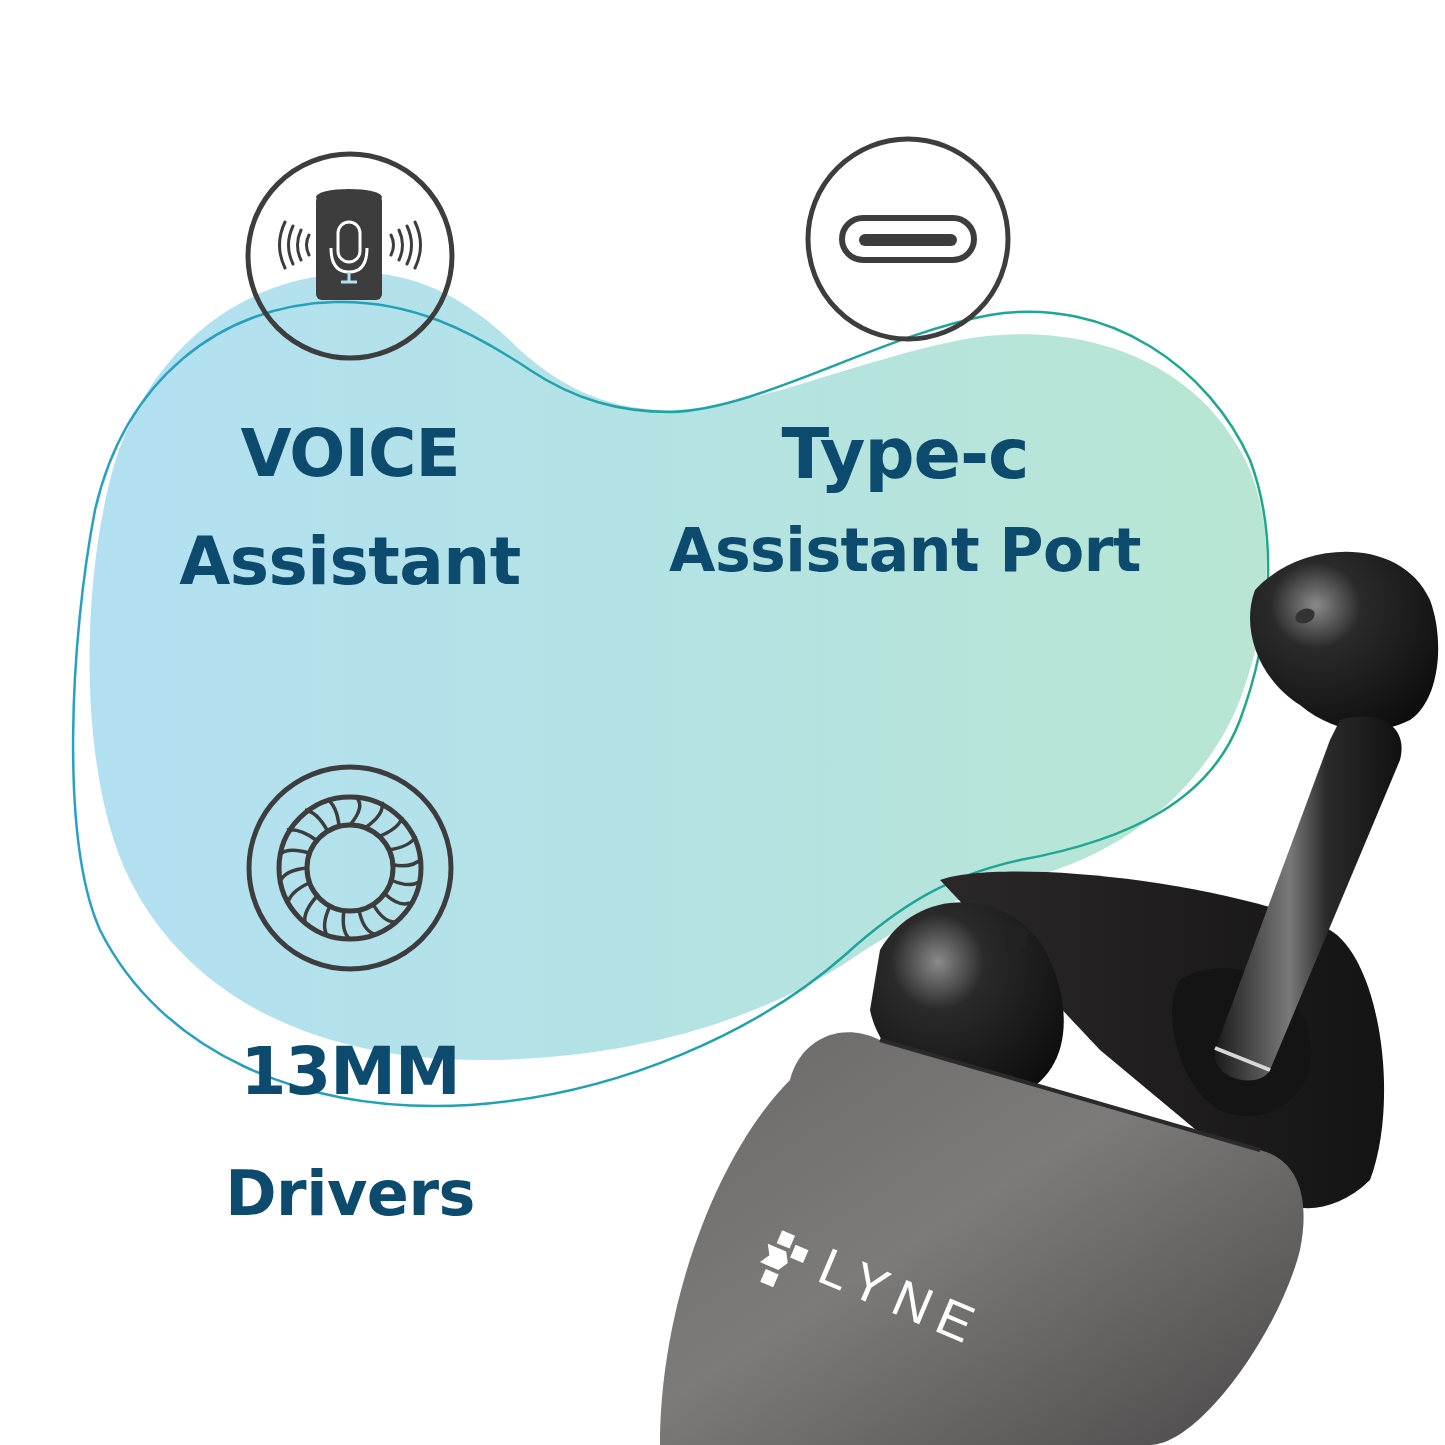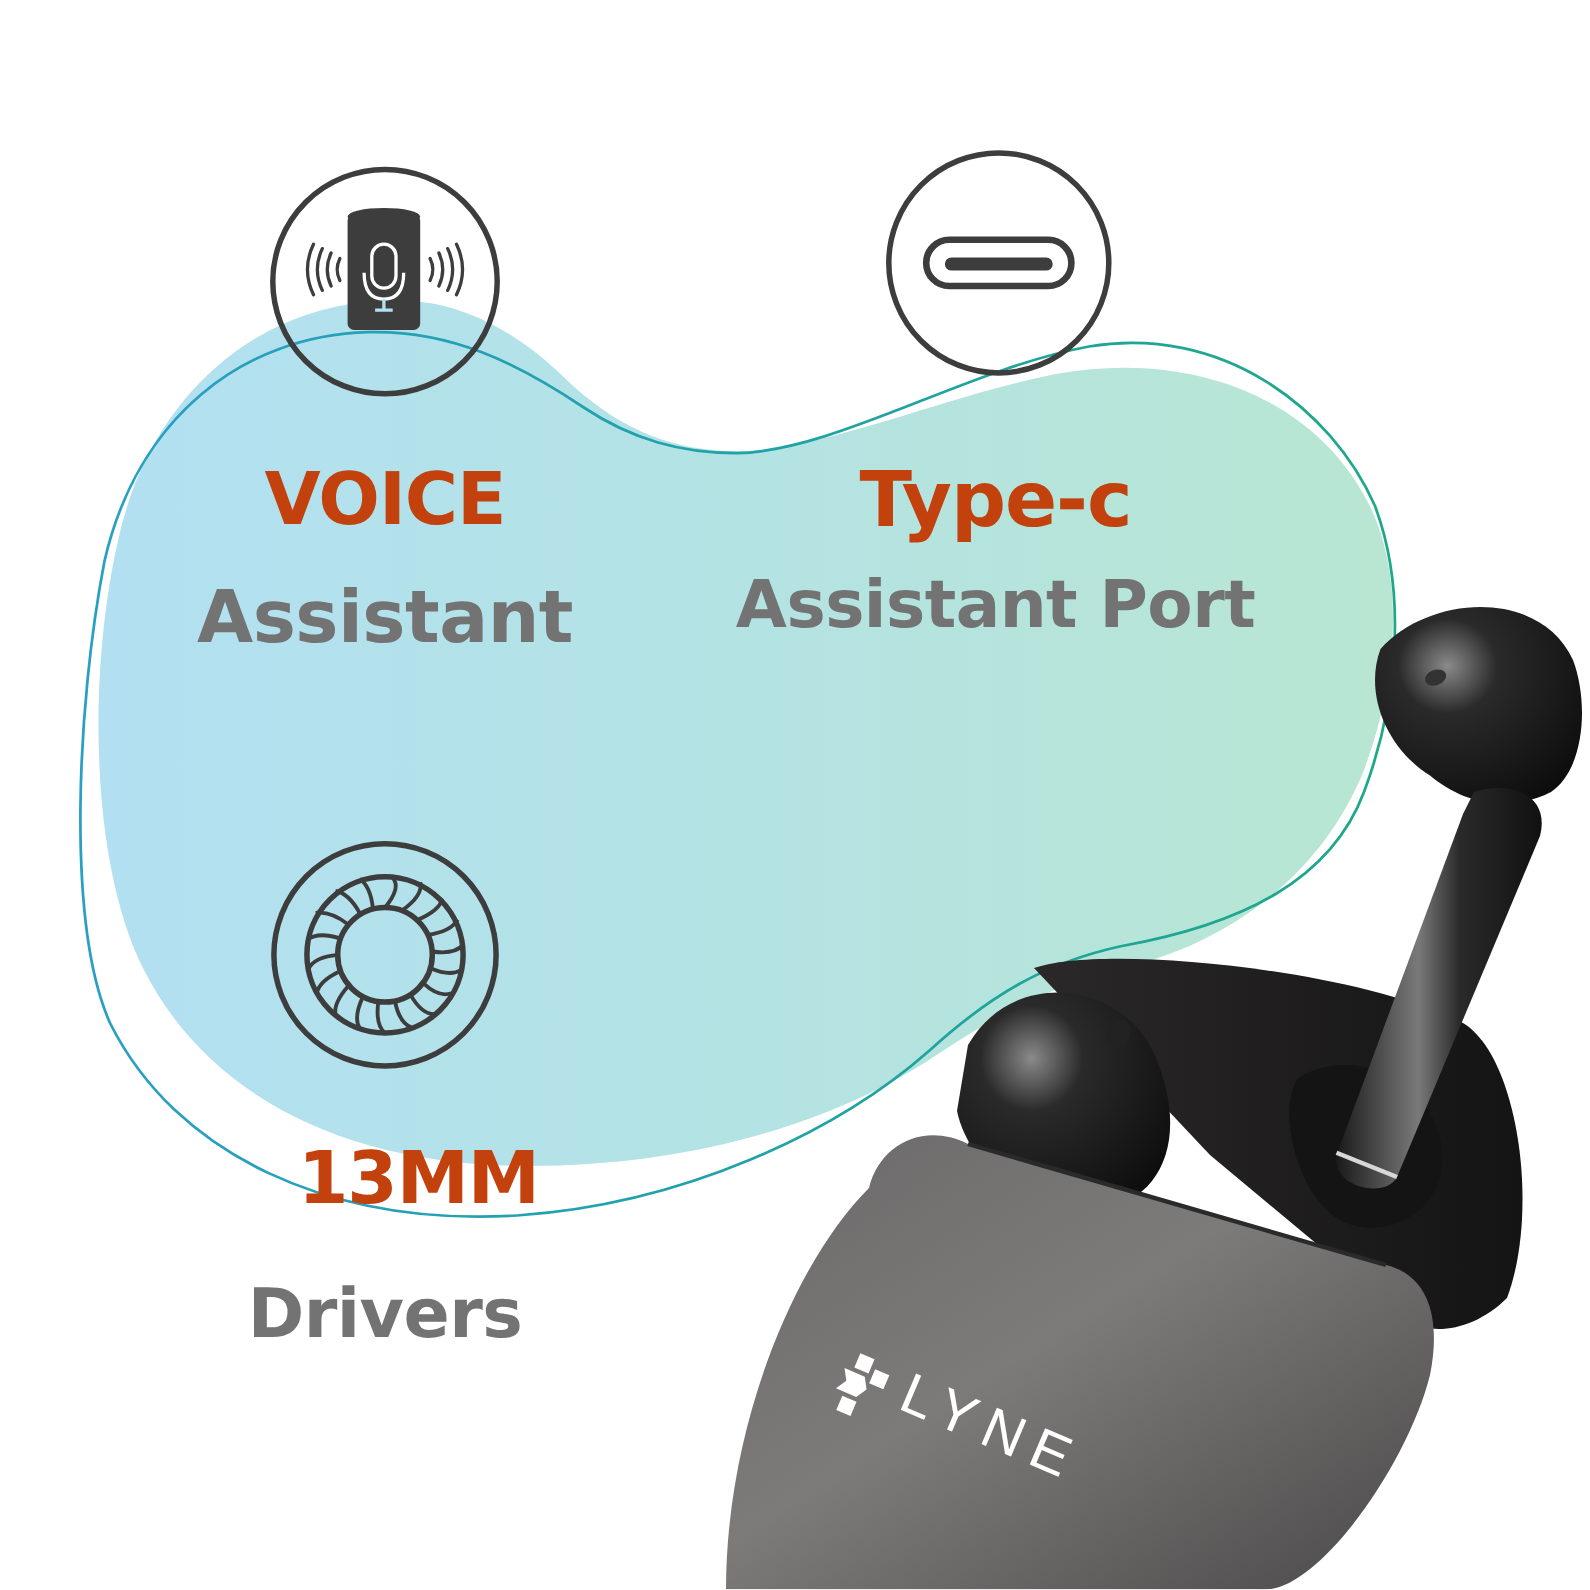--- a/index.html
+++ b/index.html
@@ -1,20 +1,20 @@
 <!DOCTYPE html>
 <html><head>
 <meta charset="utf-8">
 <style>
   html, body { margin:0; padding:0; background:#ffffff; }
   body { width:1445px; height:1445px; position:relative; overflow:hidden;
          font-family:"DejaVu Sans", "Liberation Sans", sans-serif; color:#3d3d3d; }
   .layer { position:absolute; left:0; top:0; width:1445px; height:1445px; }
-  .feature-title { position:absolute; font-weight:bold; color:#c2410c; text-align:center; white-space:nowrap; letter-spacing:-1px; }
-  .feature-sub { position:absolute; font-weight:bold; color:#737373; text-align:center; white-space:nowrap; letter-spacing:-0.5px; }
+  .feature-title { position:absolute; font-weight:bold; color:#0c4a6e; text-align:center; white-space:nowrap; letter-spacing:-1px; }
+  .feature-sub { position:absolute; font-weight:bold; color:#0c4a6e; text-align:center; white-space:nowrap; letter-spacing:-0.5px; }
   .icon-circle { position:absolute; }
 </style>
 </head>
 <body>
 
 <svg class="layer" viewBox="0 0 1445 1445" xmlns="http://www.w3.org/2000/svg">
   <defs>
     <linearGradient id="blobGrad" x1="0" y1="0" x2="1" y2="0">
       <stop offset="0" stop-color="#b2e0f2"></stop>
       <stop offset="0.55" stop-color="#b4e3e2"></stop>
@@ -105,21 +105,21 @@
     <path d="M 94 64 Q 92 44 82 37"></path>
   </g>
 </svg>
 
 <div class="feature-title" style="left:200px;top:414px;width:300px;font-size:66px;line-height:80px;">VOICE</div>
 <div class="feature-sub" style="left:170px;top:522px;width:360px;font-size:66px;line-height:80px;font-weight:600;">Assistant</div>
 
 <div class="feature-title" style="left:700px;top:414px;width:410px;font-size:70px;line-height:80px;font-weight:900;">Type-c</div>
 <div class="feature-sub" style="left:660px;top:512px;width:490px;font-size:60px;line-height:76px;font-weight:600;">Assistant Port</div>
 
-<div class="feature-title" style="left:210px;top:1032px;width:280px;font-size:66px;line-height:80px;font-weight:900;text-align:right;">13MM</div>
+<div class="feature-title" style="left:210px;top:1032px;width:280px;font-size:66px;line-height:80px;font-weight:900;">13MM</div>
 <div class="feature-sub" style="left:190px;top:1136px;width:320px;font-size:62px;line-height:76px;font-weight:600;margin-top:20px;">Drivers</div>
 
 <svg class="layer" viewBox="0 0 1445 1445" xmlns="http://www.w3.org/2000/svg">
   <defs>
     <linearGradient id="caseGrad" x1="0" y1="0" x2="1" y2="1">
       <stop offset="0" stop-color="#6a6868"></stop>
       <stop offset="0.45" stop-color="#7d7b7a"></stop>
       <stop offset="1" stop-color="#4a4848"></stop>
     </linearGradient>
     <linearGradient id="lidGrad" x1="0" y1="0" x2="1" y2="0">

